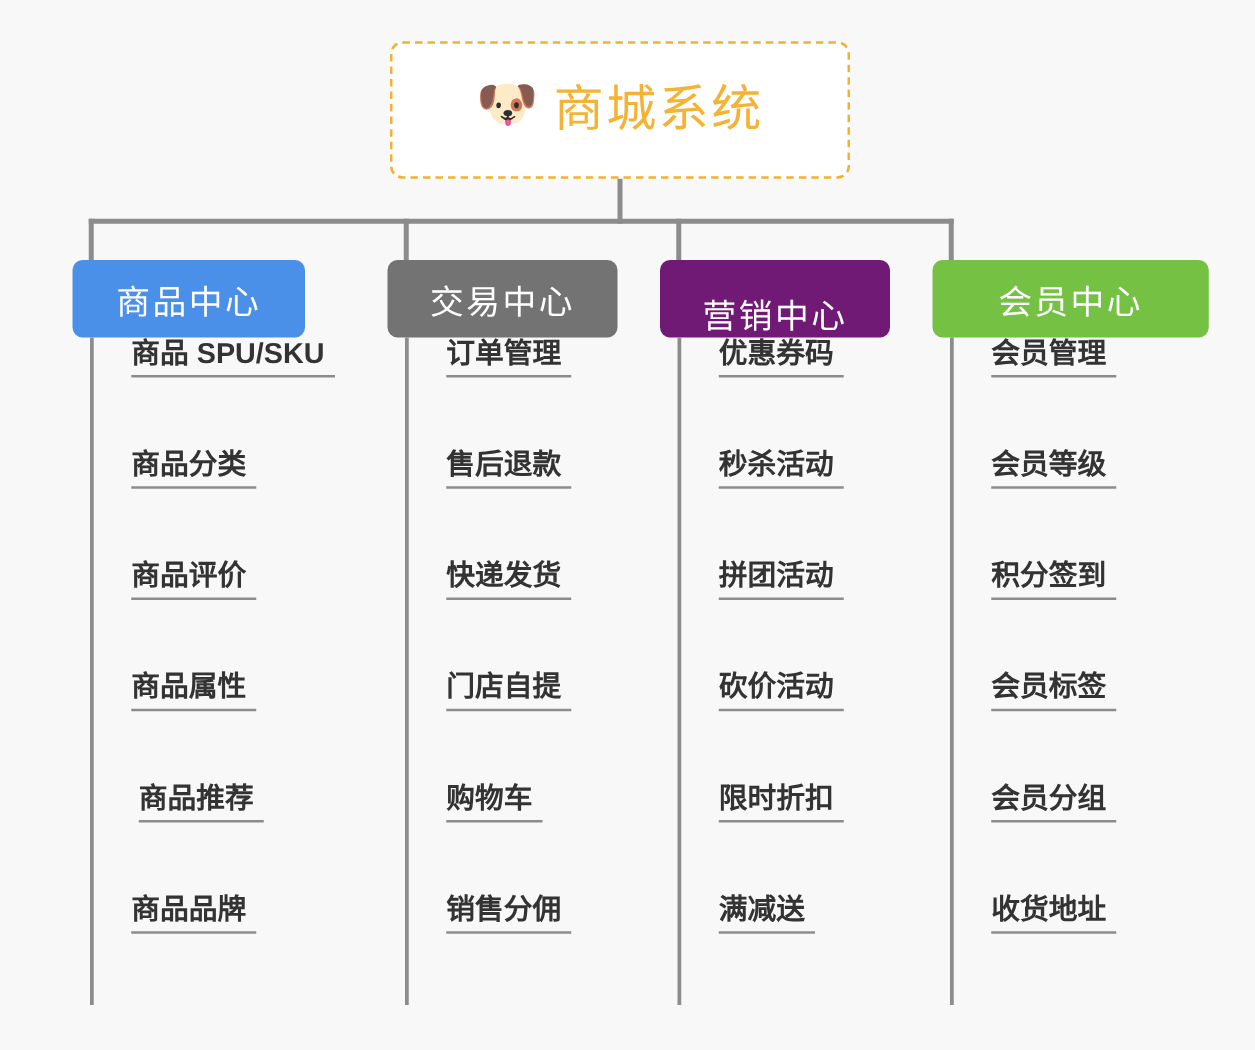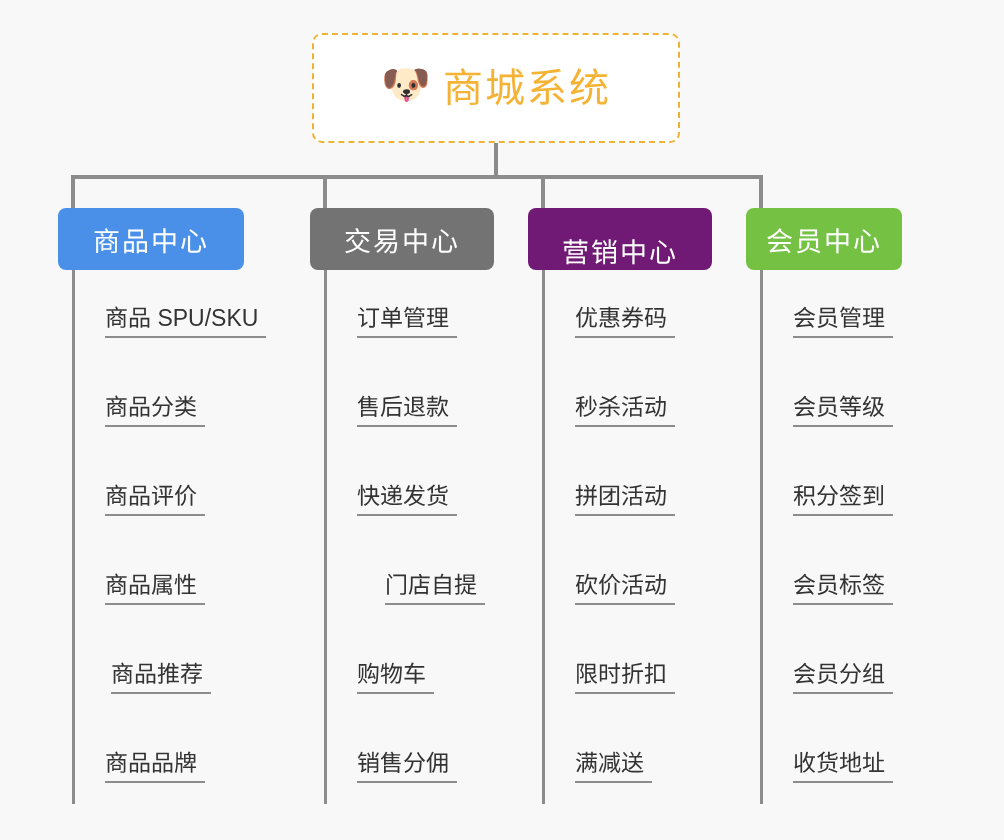--- a/index.html
+++ b/index.html
@@ -87,25 +87,26 @@
   .spine {
     position: absolute;
     left: 0;
     top: 0;
     width: 3px;
     background: #8c8c8c;
   }
   .leaf {
     position: absolute;
     left: 3px;
-    height: 68px;
+    height: 99px;
     box-sizing: border-box;
     display: flex;
-    align-items: flex-end;
+    align-items: flex-start;
     padding-left: 30px;
+    font-weight: bold;
   }
   .leaf-label {
     font-size: 23px;
     color: #333333;
     white-space: nowrap;
     line-height: 1.05;
     padding-bottom: 6px;
     border-bottom: 2px solid #8c8c8c;
     padding-right: 8px;
   }
@@ -161,21 +162,21 @@
         <div class="spine" style="height: 534px; background: rgb(140, 140, 140);"></div>
         <div class="leaf" style="top: 0px;">
           <span class="leaf-label">订单管理</span>
         </div>
         <div class="leaf" style="top: 89px;">
           <span class="leaf-label">售后退款</span>
         </div>
         <div class="leaf" style="top: 178px;">
           <span class="leaf-label">快递发货</span>
         </div>
-        <div class="leaf" style="top: 267px; margin-left: 28px;">
+        <div class="leaf" style="top: 267px;">
           <span class="leaf-label">门店自提</span>
         </div>
         <div class="leaf" style="top: 356px;">
           <span class="leaf-label">购物车</span>
         </div>
         <div class="leaf" style="top: 445px;">
           <span class="leaf-label">销售分佣</span>
         </div>
       </div>
       <div class="cat-box" style="left: 528px; top: 208px; width: 184px; background: #701a75; align-items: flex-end;">
@@ -195,21 +196,21 @@
         <div class="leaf" style="top: 267px;">
           <span class="leaf-label">砍价活动</span>
         </div>
         <div class="leaf" style="top: 356px;">
           <span class="leaf-label">限时折扣</span>
         </div>
         <div class="leaf" style="top: 445px;">
           <span class="leaf-label">满减送</span>
         </div>
       </div>
-      <div class="cat-box" style="left: 746px; top: 208px; width: 156px; background: rgb(117, 193, 68);">
+      <div class="cat-box" style="left: 746px; top: 208px; width: 221px; background: rgb(117, 193, 68);">
         <span>会员中心</span>
       </div>
       <div class="branch" style="left: 760px; top: 270px; height: 534px;">
         <div class="spine" style="height: 534px; background: rgb(140, 140, 140);"></div>
         <div class="leaf" style="top: 0px;">
           <span class="leaf-label">会员管理</span>
         </div>
         <div class="leaf" style="top: 89px;">
           <span class="leaf-label">会员等级</span>
         </div>

